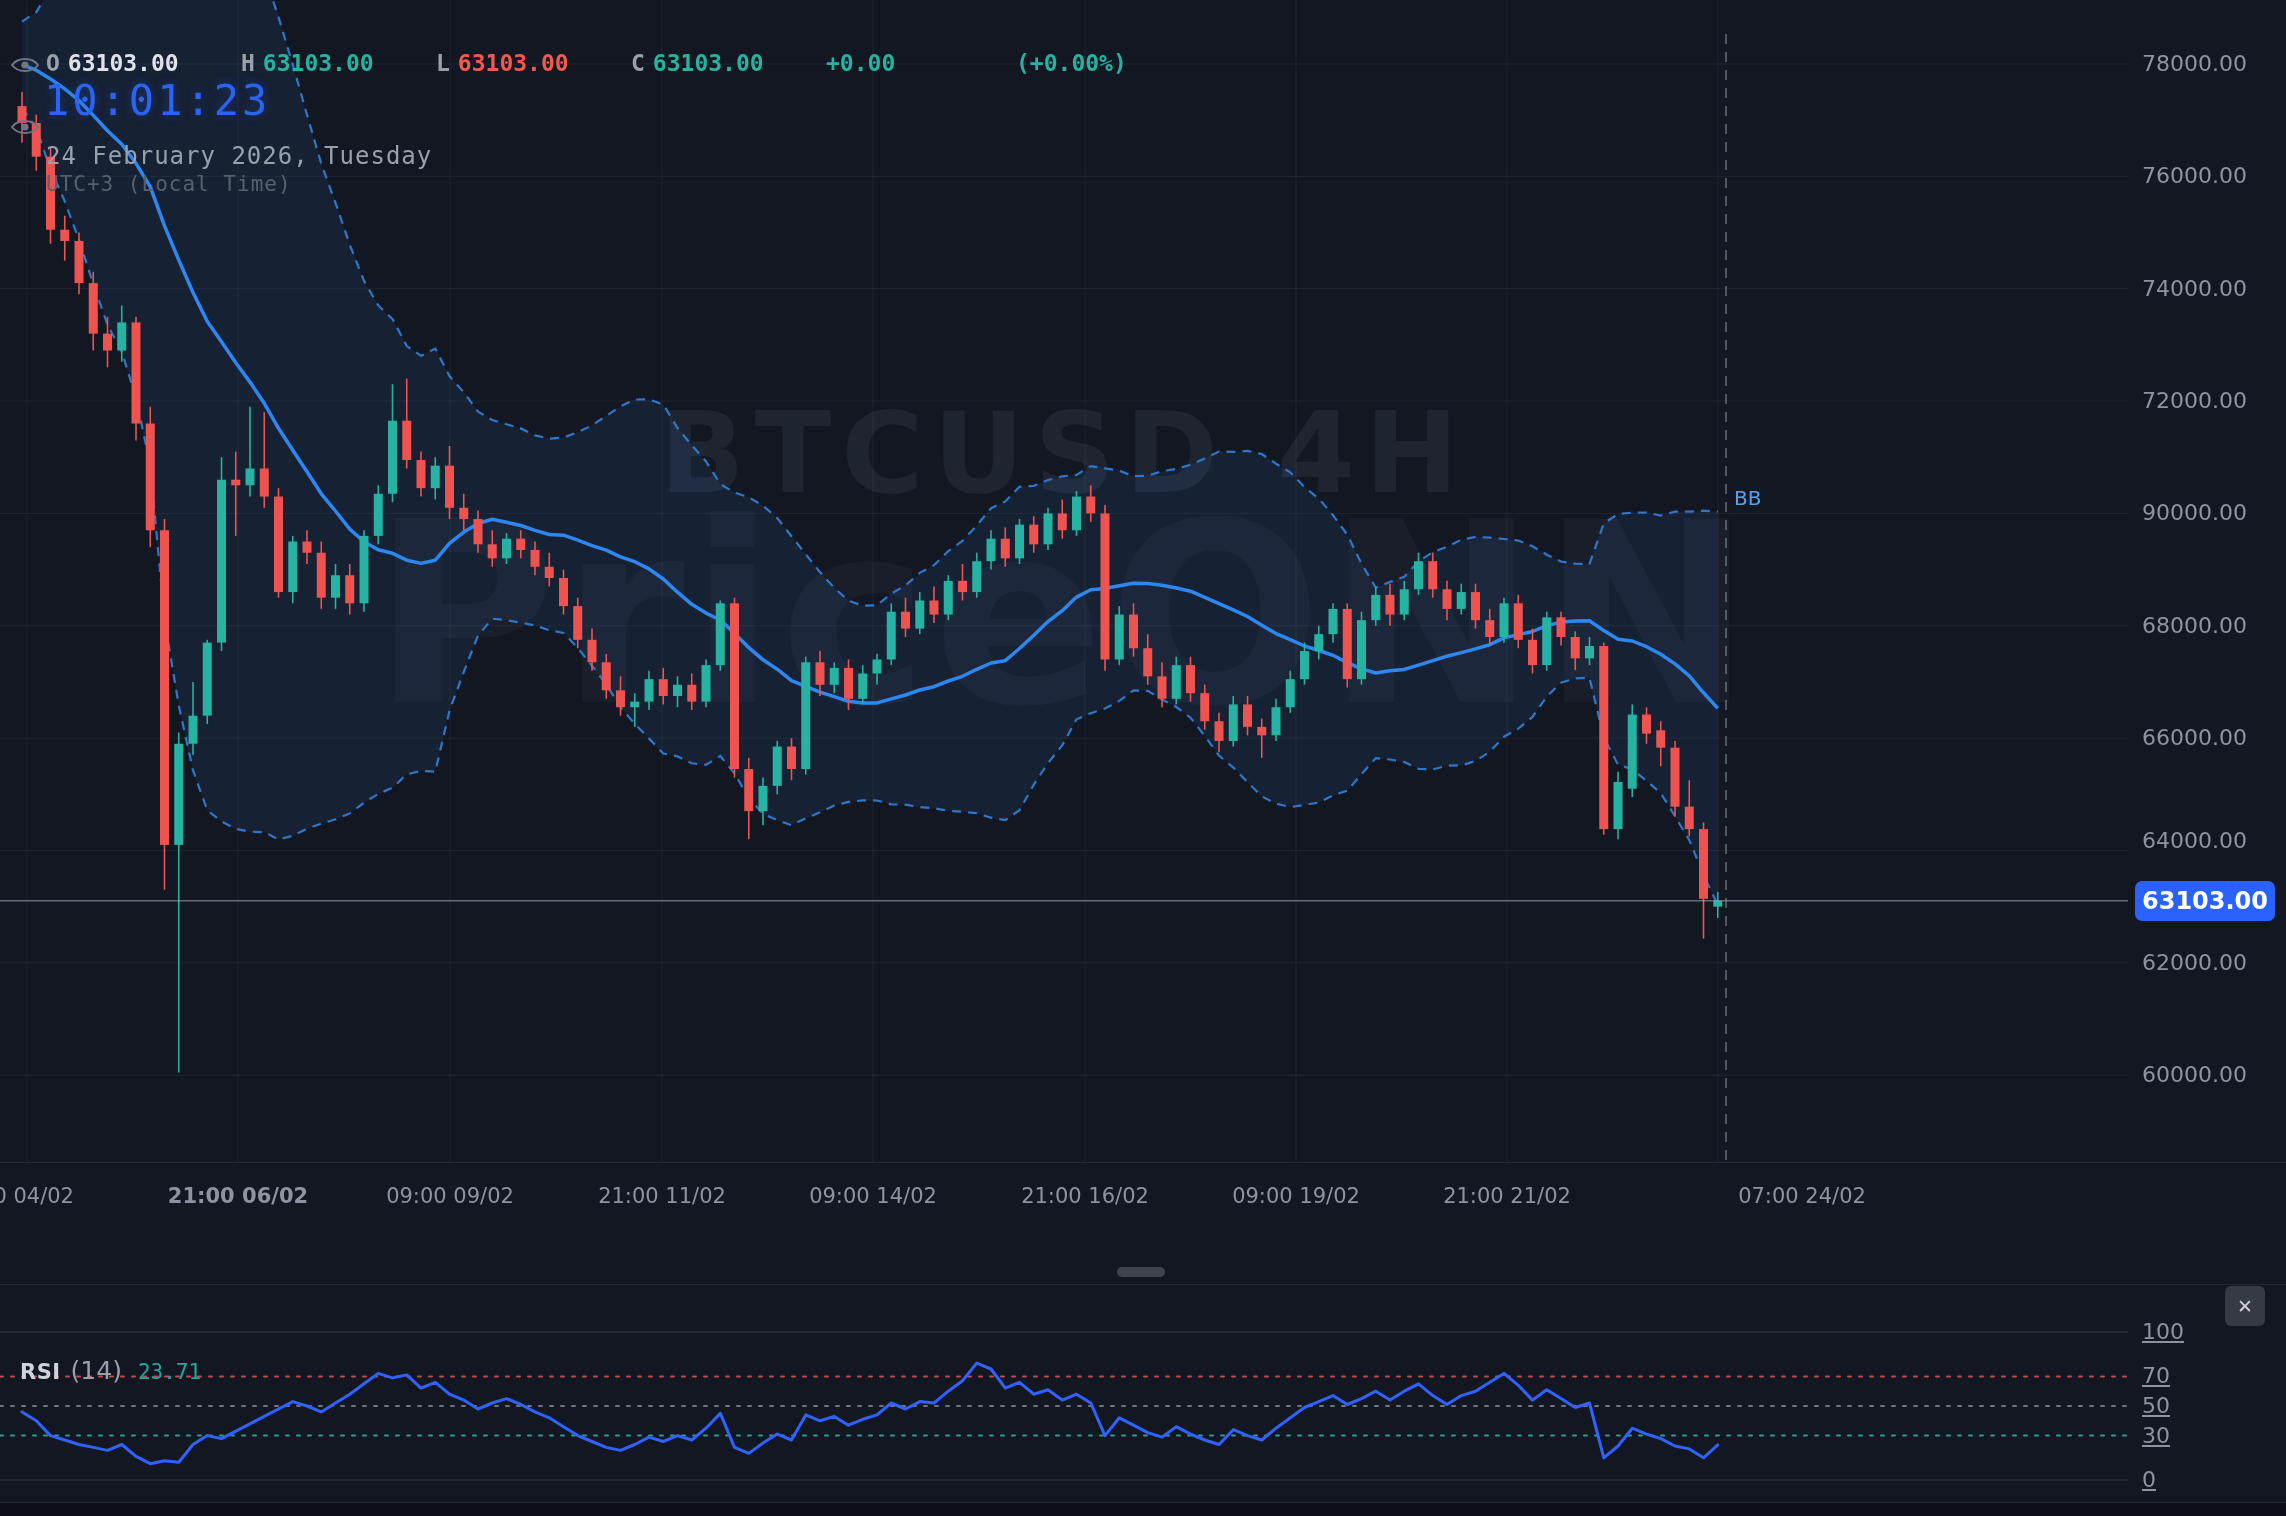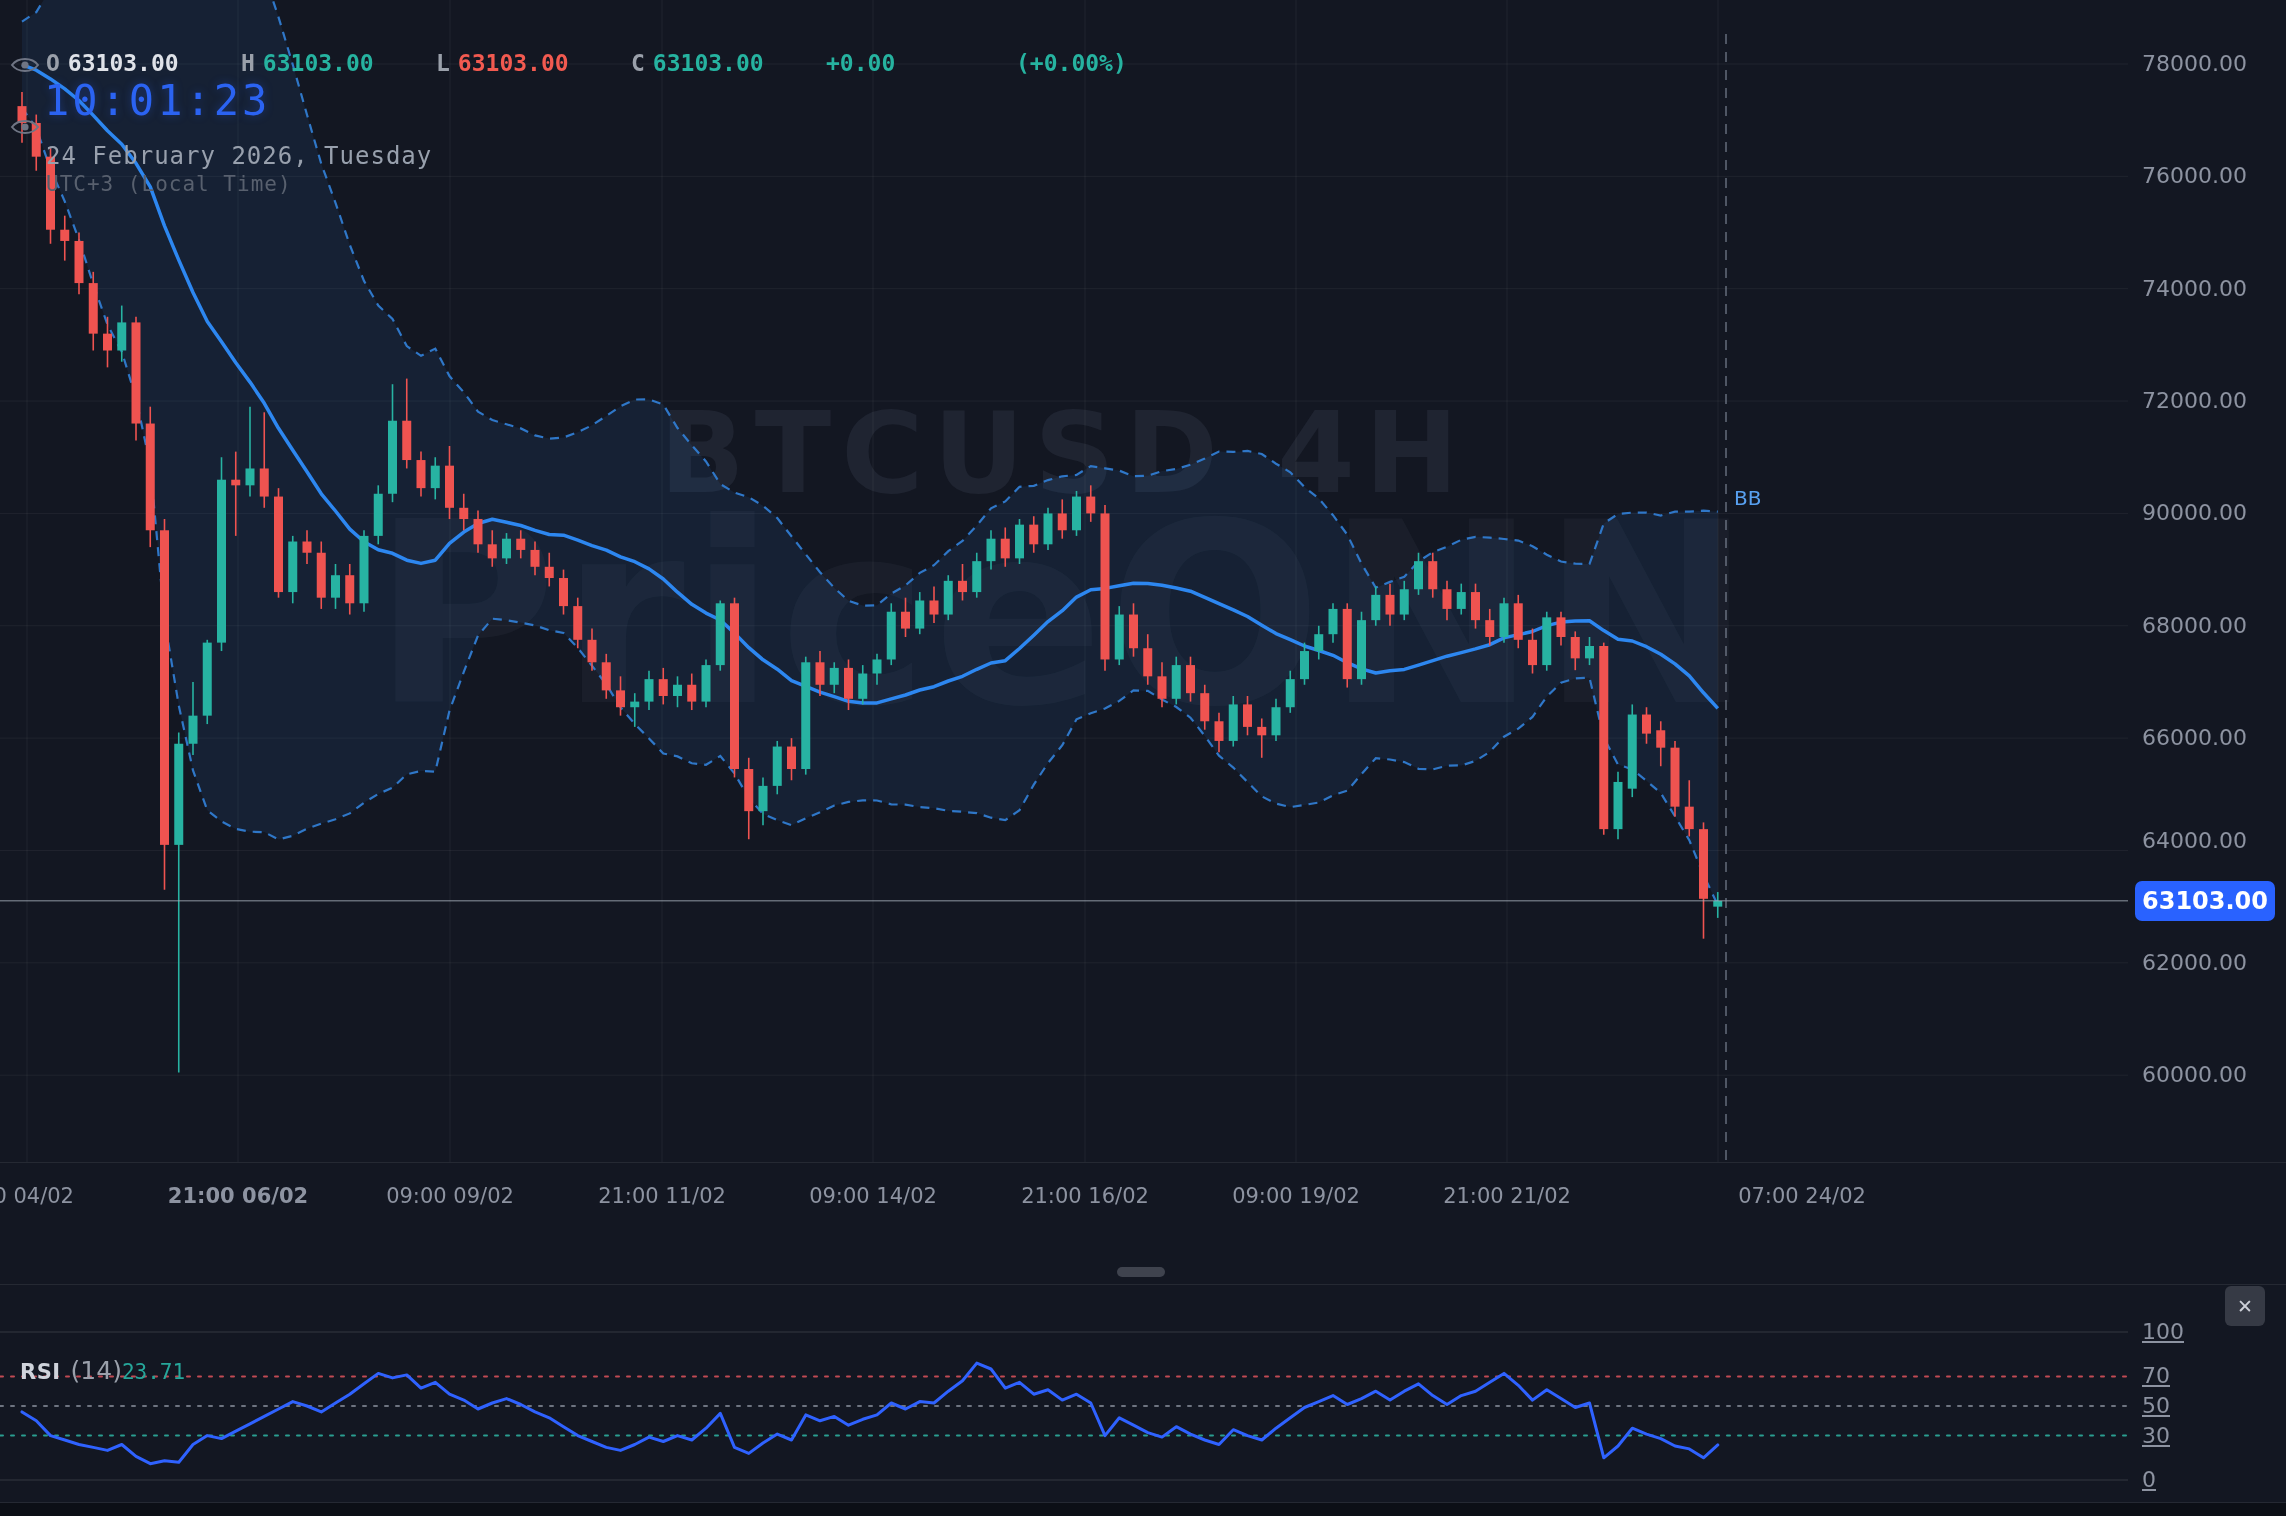--- a/index.html
+++ b/index.html
@@ -50,21 +50,21 @@
   .sep { position:absolute; left:0; width:2286px; height:1px; background:rgba(255,255,255,0.08); }
   #sep-axis { top:1162px; } #sep-pane { top:1284px; } #sep-bottom { top:1502px; }
   #bottom-strip { position:absolute; left:0; top:1503px; width:2286px; height:13px; background:#0c0f16; }
 
   #pane-handle { position:absolute; left:1117px; top:1267px; width:48px; height:10px;
                  border-radius:5px; background:#3f434e; cursor:row-resize; }
 
   #rsi-header { position:absolute; left:20px; top:1356px; display:flex; align-items:baseline; }
   #rsi-title { font-size:21px; font-weight:700; color:#cfd3db; letter-spacing:0.5px; }
   #rsi-period { font-size:25px; color:#9aa0ab; margin-left:10px; font-weight:400; }
-  #rsi-value { font-size:21px; color:#26a69a; font-family:"DejaVu Sans Mono", monospace; }
+  #rsi-value { font-size:21px; color:#26a69a; margin-left:16px; font-family:"DejaVu Sans Mono", monospace; }
 
   #close-btn { position:absolute; left:2225px; top:1286px; width:40px; height:40px;
                background:#363a45; border-radius:6px; color:#cdd0d8; font-size:19px;
                display:flex; align-items:center; justify-content:center; cursor:pointer; }
 
   
   .axis-zone { position:absolute; background:transparent; }
 </style>
 </head>
 <body>

